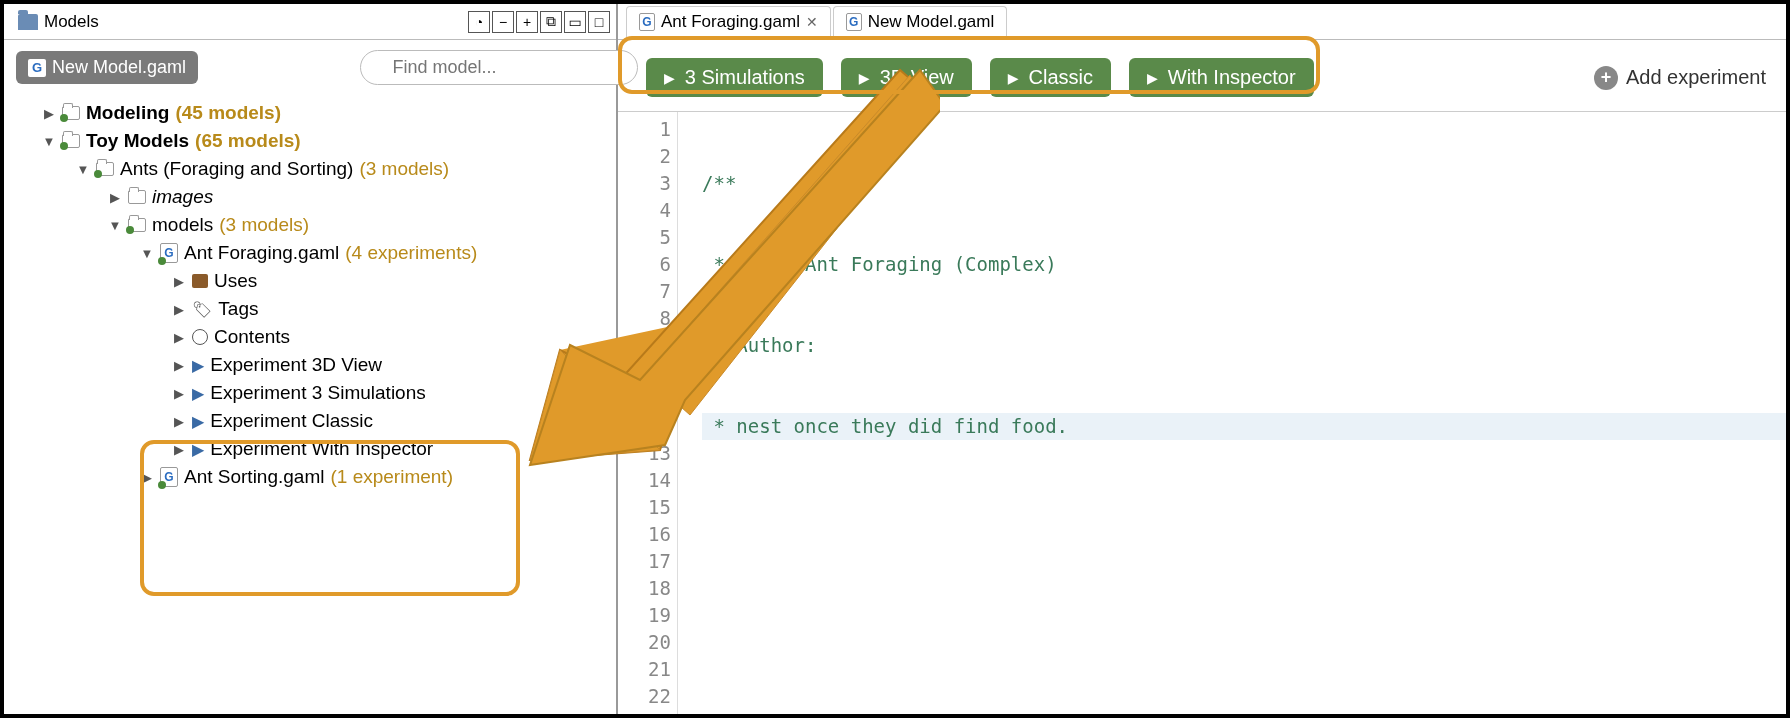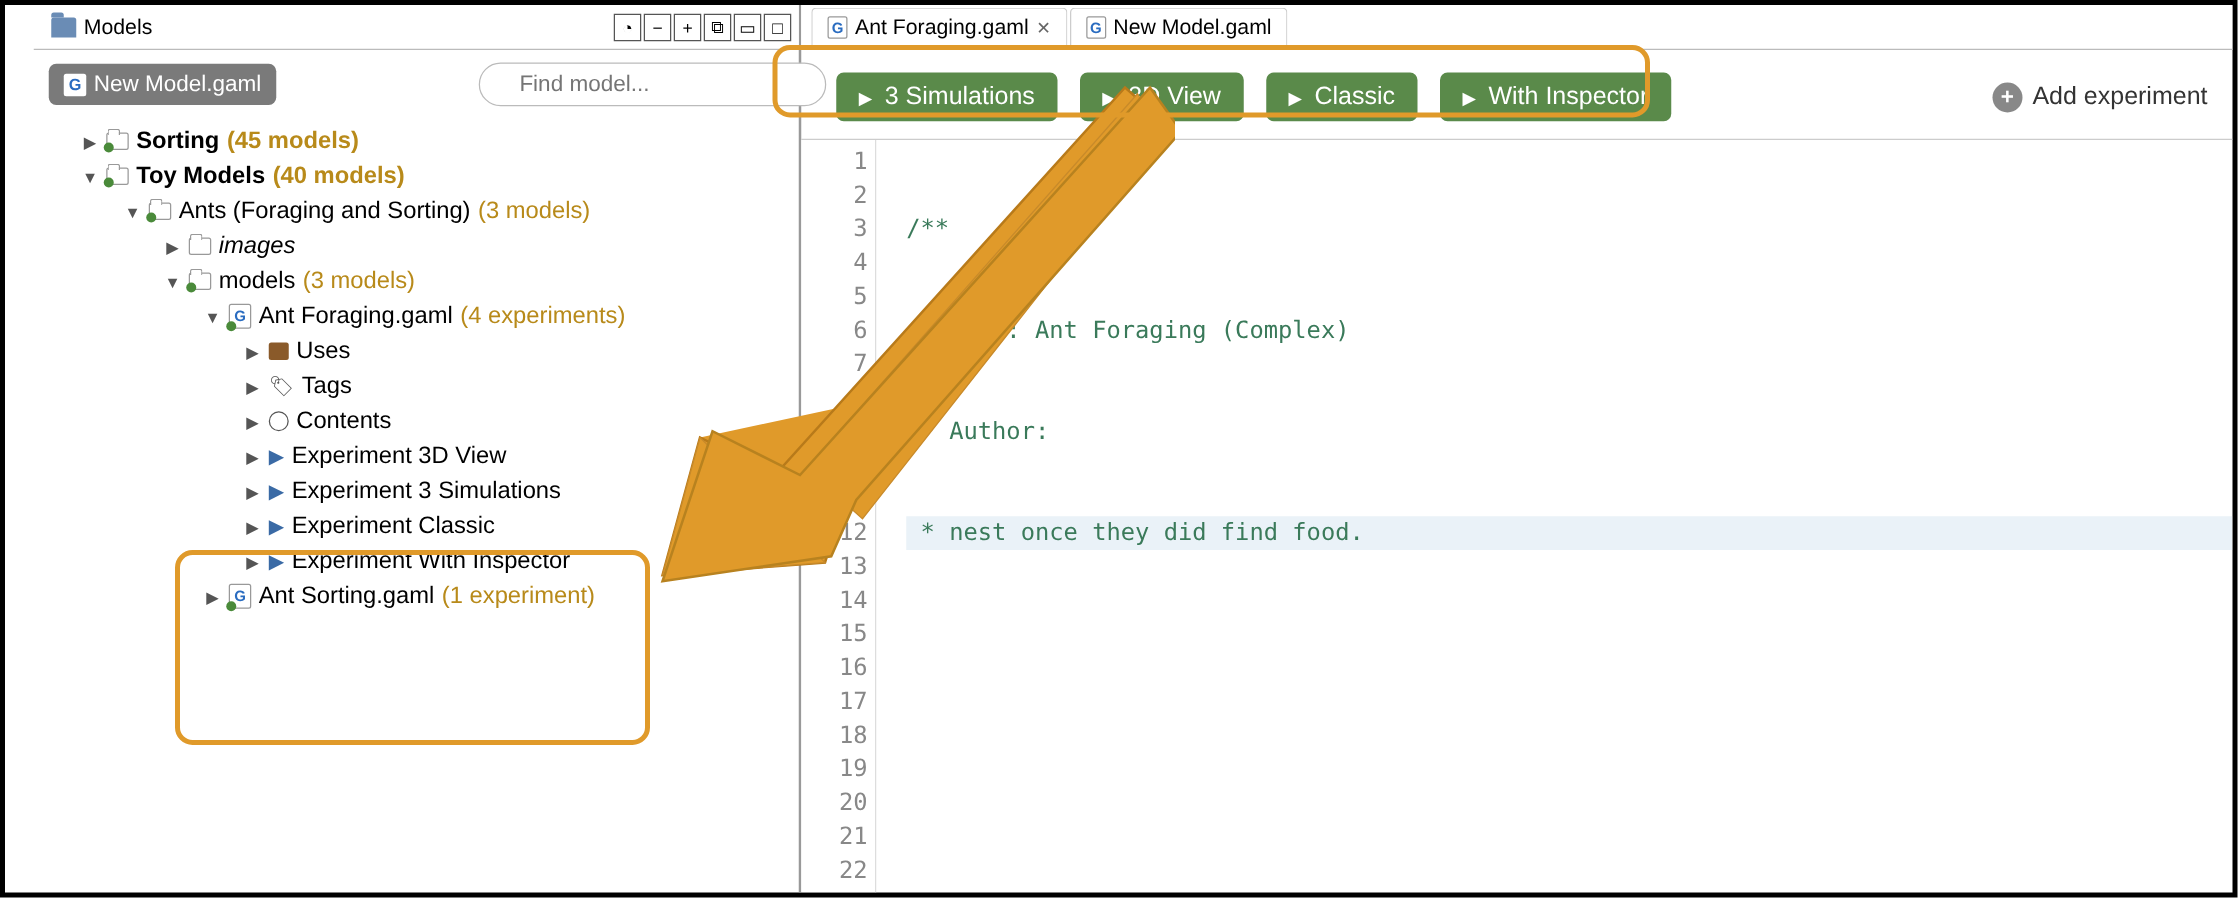--- a/index.html
+++ b/index.html
@@ -5,21 +5,21 @@
 * { box-sizing: border-box; margin: 0; padding: 0; }
 body {
   font-family: -apple-system, BlinkMacSystemFont, "Segoe UI", sans-serif;
   font-size: 16px;
   background: #fff;
   width: 1790px;
   height: 718px;
   overflow: hidden;
   border: 4px solid #000;
 }
-.container { display: flex; height: 100%; padding-left: 23px; }
+.container { display: flex; height: 100%; }
 .left-panel { width: 614px; display: flex; flex-direction: column; border-right: 2px solid #999; }
 .right-panel { flex: 1; display: flex; flex-direction: column; }
 
 
 .models-header {
   display: flex; align-items: center; height: 36px;
   border-bottom: 1px solid #bbb; background: #fff;
 }
 .models-tab {
   display: flex; align-items: center; gap: 6px;
@@ -128,30 +128,30 @@
         <span>»</span>
       </div>
     </div>
 
     <div class="tree">
       <div class="tree-row indent-1">
         <span class="disclosure">▶</span>
         <span class="folder-sm">
             <span class="dot"></span>
           </span>
-        <span class="bold">Sorting</span>
+        <span class="bold">Modeling</span>
         <span class="bold count">(45 models)</span>
       </div>
       <div class="tree-row indent-1">
         <span class="disclosure">▼</span>
         <span class="folder-sm">
             <span class="dot"></span>
           </span>
         <span class="bold">Toy Models</span>
-        <span class="bold count">(40 models)</span>
+        <span class="bold count">(65 models)</span>
       </div>
       <div class="tree-row indent-2">
         <span class="disclosure">▼</span>
         <span class="folder-sm">
             <span class="dot"></span>
           </span>
         <span>Ants (Foraging and Sorting)</span>
         <span class="count">(3 models)</span>
       </div>
       <div class="tree-row indent-3">

